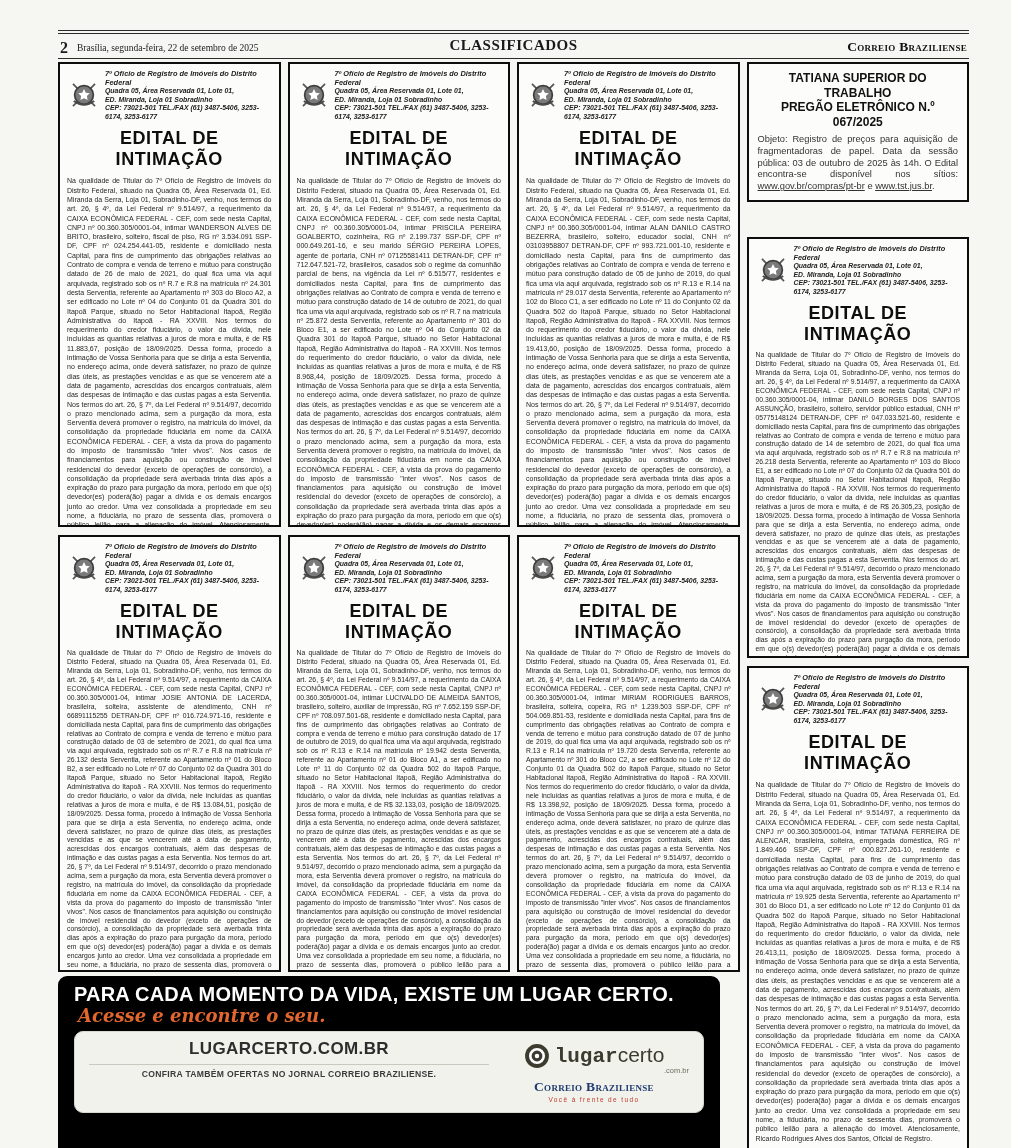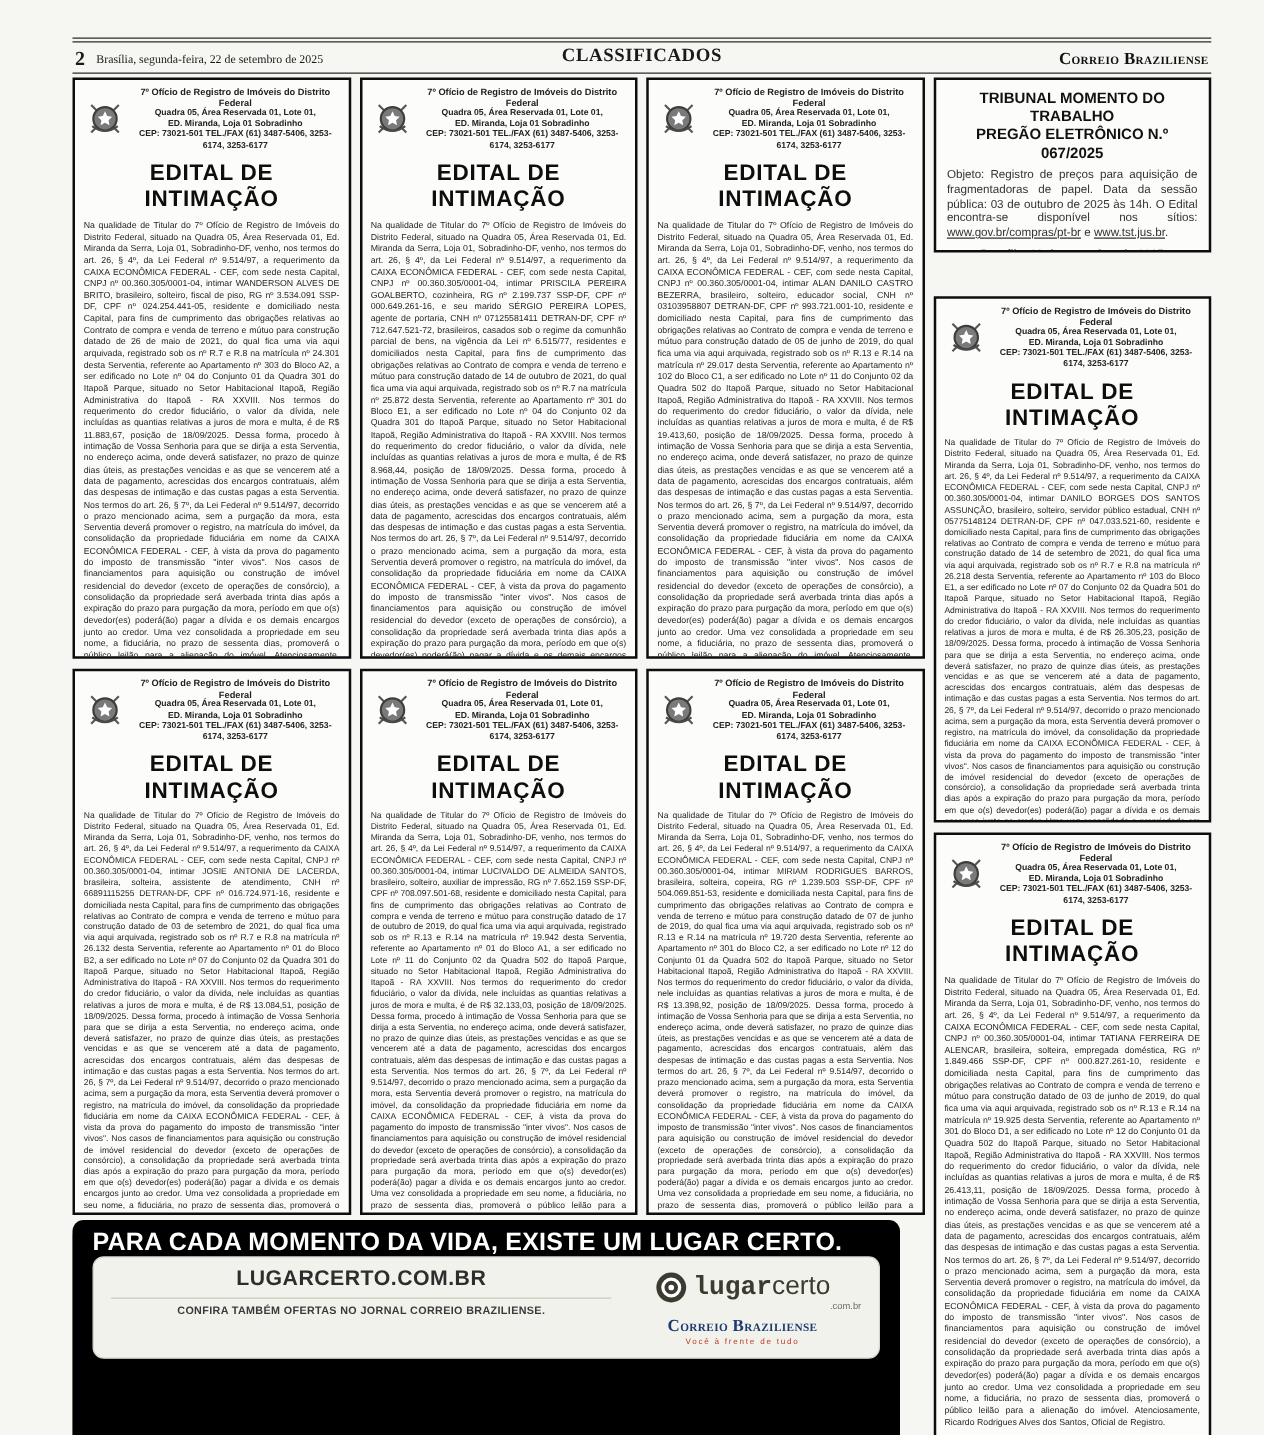--- a/index.html
+++ b/index.html
@@ -28,21 +28,21 @@
   }
   .col{display:flex;flex-direction:column;gap:8px;}
   .box{background:#fcfcfa;border:2px solid #0d0d0d;box-sizing:border-box;overflow:hidden;}
   .edital{padding:5px 7px 4px;}
   .h-r1{height:465px;}
   .h-r2{height:437px;}
   .h-e7{height:421px;margin-top:27px;}
   .h-e8{height:488px;}
   .ed-head{display:flex;align-items:center;gap:4px;}
   .seal{flex:0 0 34px;width:34px;height:34px;}
-  .office{flex:1;text-align:center;font-weight:bold;color:#222;}
+  .office{flex:1;font-weight:bold;color:#222;font-style:italic;}
   .o1{font-size:7.4px;line-height:9px;}
   .o2{font-size:6.9px;line-height:8.6px;}
   .ed-title{margin:7px 0 6px;text-align:center;font-size:18px;font-weight:bold;
     letter-spacing:.6px;color:#0e0e0e;}
   .ed-body{margin:0;font-size:7px;line-height:9.3px;text-align:justify;color:#262626;}
   .short .ed-body{font-size:6.8px;line-height:8.9px;}
   
   .tst{height:140px;padding:7px 9px;}
   .tst-title{margin:0 0 5px;text-align:center;font-weight:bold;font-size:12px;line-height:14.5px;color:#111;}
   .tst-body{margin:0 0 5px;font-size:9.3px;line-height:11.8px;text-align:justify;color:#333;}
@@ -212,21 +212,21 @@
         </div>
       </div>
       <h2 class="ed-title">EDITAL DE INTIMAÇÃO</h2>
       <p class="ed-body">Na qualidade de Titular do 7º Ofício de Registro de Imóveis do Distrito Federal, situado na Quadra 05, Área Reservada 01, Ed. Miranda da Serra, Loja 01, Sobradinho-DF, venho, nos termos do art. 26, § 4º, da Lei Federal nº 9.514/97, a requerimento da CAIXA ECONÔMICA FEDERAL - CEF, com sede nesta Capital, CNPJ nº 00.360.305/0001-04, intimar MIRIAM RODRIGUES BARROS, brasileira, solteira, copeira, RG nº 1.239.503 SSP-DF, CPF nº 504.069.851-53, residente e domiciliada nesta Capital, para fins de cumprimento das obrigações relativas ao Contrato de compra e venda de terreno e mútuo para construção datado de 07 de junho de 2019, do qual fica uma via aqui arquivada, registrado sob os nº R.13 e R.14 na matrícula nº 19.720 desta Serventia, referente ao Apartamento nº 301 do Bloco C2, a ser edificado no Lote nº 12 do Conjunto 01 da Quadra 502 do Itapoã Parque, situado no Setor Habitacional Itapoã, Região Administrativa do Itapoã - RA XXVIII. Nos termos do requerimento do credor fiduciário, o valor da dívida, nele incluídas as quantias relativas a juros de mora e multa, é de R$ 13.398,92, posição de 18/09/2025. Dessa forma, procedo à intimação de Vossa Senhoria para que se dirija a esta Serventia, no endereço acima, onde deverá satisfazer, no prazo de quinze dias úteis, as prestações vencidas e as que se vencerem até a data de pagamento, acrescidas dos encargos contratuais, além das despesas de intimação e das custas pagas a esta Serventia. Nos termos do art. 26, § 7º, da Lei Federal nº 9.514/97, decorrido o prazo mencionado acima, sem a purgação da mora, esta Serventia deverá promover o registro, na matrícula do imóvel, da consolidação da propriedade fiduciária em nome da CAIXA ECONÔMICA FEDERAL - CEF, à vista da prova do pagamento do imposto de transmissão "inter vivos". Nos casos de financiamentos para aquisição ou construção de imóvel residencial do devedor (exceto de operações de consórcio), a consolidação da propriedade será averbada trinta dias após a expiração do prazo para purgação da mora, período em que o(s) devedor(es) poderá(ão) pagar a dívida e os demais encargos junto ao credor. Uma vez consolidada a propriedade em seu nome, a fiduciária, no prazo de sessenta dias, promoverá o público leilão para a alienação do imóvel. Atenciosamente, Ricardo Rodrigues Alves dos Santos, Oficial de Registro.</p>
     </article>
   </div>
 
   <div class="col">
     <article class="box tst">
       <h2 class="tst-title">
-        <span>TRIBUNAL MOMENTO DO TRABALHO</span><br>
+        <span>TATIANA SUPERIOR DO TRABALHO</span><br>
         <span>PREGÃO ELETRÔNICO N.º 067/2025</span>
       </h2>
       <p class="tst-body"><span>Objeto: Registro de preços para aquisição de fragmentadoras de papel. Data da sessão pública: 03 de outubro de 2025 às 14h. O Edital encontra-se disponível nos sítios: </span><span class="tst-link">www.gov.br/compras/pt-br</span><span> e </span><span class="tst-link">www.tst.jus.br</span><span>.</span></p>
       <div class="tst-sign">
         <div>Brasília, 22 de setembro de 2025</div>
 
       </div>
     </article>
 
     <article class="box edital h-e7 short">
@@ -266,20 +266,21 @@
         </div>
       </div>
       <h2 class="ed-title">EDITAL DE INTIMAÇÃO</h2>
       <p class="ed-body">Na qualidade de Titular do 7º Ofício de Registro de Imóveis do Distrito Federal, situado na Quadra 05, Área Reservada 01, Ed. Miranda da Serra, Loja 01, Sobradinho-DF, venho, nos termos do art. 26, § 4º, da Lei Federal nº 9.514/97, a requerimento da CAIXA ECONÔMICA FEDERAL - CEF, com sede nesta Capital, CNPJ nº 00.360.305/0001-04, intimar TATIANA FERREIRA DE ALENCAR, brasileira, solteira, empregada doméstica, RG nº 1.849.466 SSP-DF, CPF nº 000.827.261-10, residente e domiciliada nesta Capital, para fins de cumprimento das obrigações relativas ao Contrato de compra e venda de terreno e mútuo para construção datado de 03 de junho de 2019, do qual fica uma via aqui arquivada, registrado sob os nº R.13 e R.14 na matrícula nº 19.925 desta Serventia, referente ao Apartamento nº 301 do Bloco D1, a ser edificado no Lote nº 12 do Conjunto 01 da Quadra 502 do Itapoã Parque, situado no Setor Habitacional Itapoã, Região Administrativa do Itapoã - RA XXVIII. Nos termos do requerimento do credor fiduciário, o valor da dívida, nele incluídas as quantias relativas a juros de mora e multa, é de R$ 26.413,11, posição de 18/09/2025. Dessa forma, procedo à intimação de Vossa Senhoria para que se dirija a esta Serventia, no endereço acima, onde deverá satisfazer, no prazo de quinze dias úteis, as prestações vencidas e as que se vencerem até a data de pagamento, acrescidas dos encargos contratuais, além das despesas de intimação e das custas pagas a esta Serventia. Nos termos do art. 26, § 7º, da Lei Federal nº 9.514/97, decorrido o prazo mencionado acima, sem a purgação da mora, esta Serventia deverá promover o registro, na matrícula do imóvel, da consolidação da propriedade fiduciária em nome da CAIXA ECONÔMICA FEDERAL - CEF, à vista da prova do pagamento do imposto de transmissão "inter vivos". Nos casos de financiamentos para aquisição ou construção de imóvel residencial do devedor (exceto de operações de consórcio), a consolidação da propriedade será averbada trinta dias após a expiração do prazo para purgação da mora, período em que o(s) devedor(es) poderá(ão) pagar a dívida e os demais encargos junto ao credor. Uma vez consolidada a propriedade em seu nome, a fiduciária, no prazo de sessenta dias, promoverá o público leilão para a alienação do imóvel. Atenciosamente, Ricardo Rodrigues Alves dos Santos, Oficial de Registro.</p>
     </article>
   </div>
 </main>
 
 <section class="ad">
   <div class="ad-headline">PARA CADA MOMENTO DA VIDA, EXISTE UM LUGAR CERTO.</div>
+  <div class="ad-script">Acesse e encontre o seu.</div>
   <div class="ad-panel">
     <div class="ad-left">
       <div class="ad-site">LUGARCERTO.COM.BR</div>
       <div class="ad-divider"></div>
       <div class="ad-note">CONFIRA TAMBÉM OFERTAS NO JORNAL CORREIO BRAZILIENSE.</div>
     </div>
     <div class="ad-logos">
       <div class="lc-row">
         <span class="lc-icon"><svg viewBox="0 0 24 24" width="26" height="26">
               <circle cx="12" cy="12" r="11" fill="#3b3b2f"></circle>

